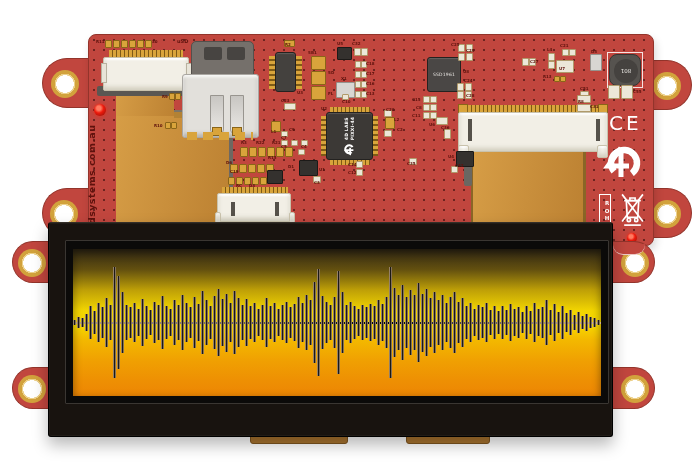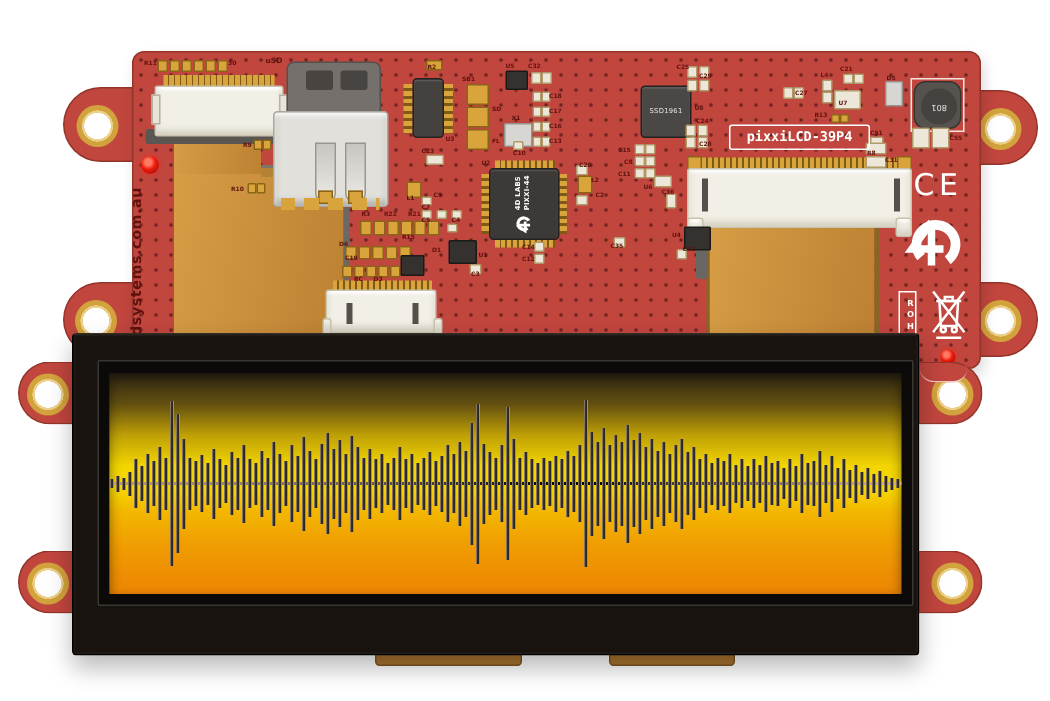--- a/index.html
+++ b/index.html
@@ -309,21 +309,20 @@
         <span class="silk" style="left: 249px; top: 184px;">D3</span>
         <span class="silk" style="left: 348px; top: 163px;">C14</span>
         <span class="silk" style="left: 348px; top: 171px;">C12</span>
       </div>
 
     <div id="brand-text" class="abs">4dsystems.com.au</div>
 
     <div class="led abs" style="left:94px;top:104px;width:12px;height:12px"></div>
     <div class="led abs" style="left:627px;top:233px;width:10px;height:10px"></div>
 
-    <div id="model-box" class="abs">pixxiLCD-39P4</div>
 
     <div id="ce-mark" class="abs">CE</div>
 
     <svg class="abs" style="left:603px;top:144px" width="40" height="40" viewBox="0 0 40 40">
       <circle cx="21" cy="19" r="13" fill="none" stroke="#fff" stroke-width="6.5" pathLength="100" stroke-dasharray="76 24" transform="rotate(140 21 19)"></circle>
       <path d="M18 4 L5 22 H26 M18 4 V33" fill="none" stroke="#fff" stroke-width="5"></path>
     </svg>
 
     <div id="rohs-box" class="abs">ROH</div>
 

